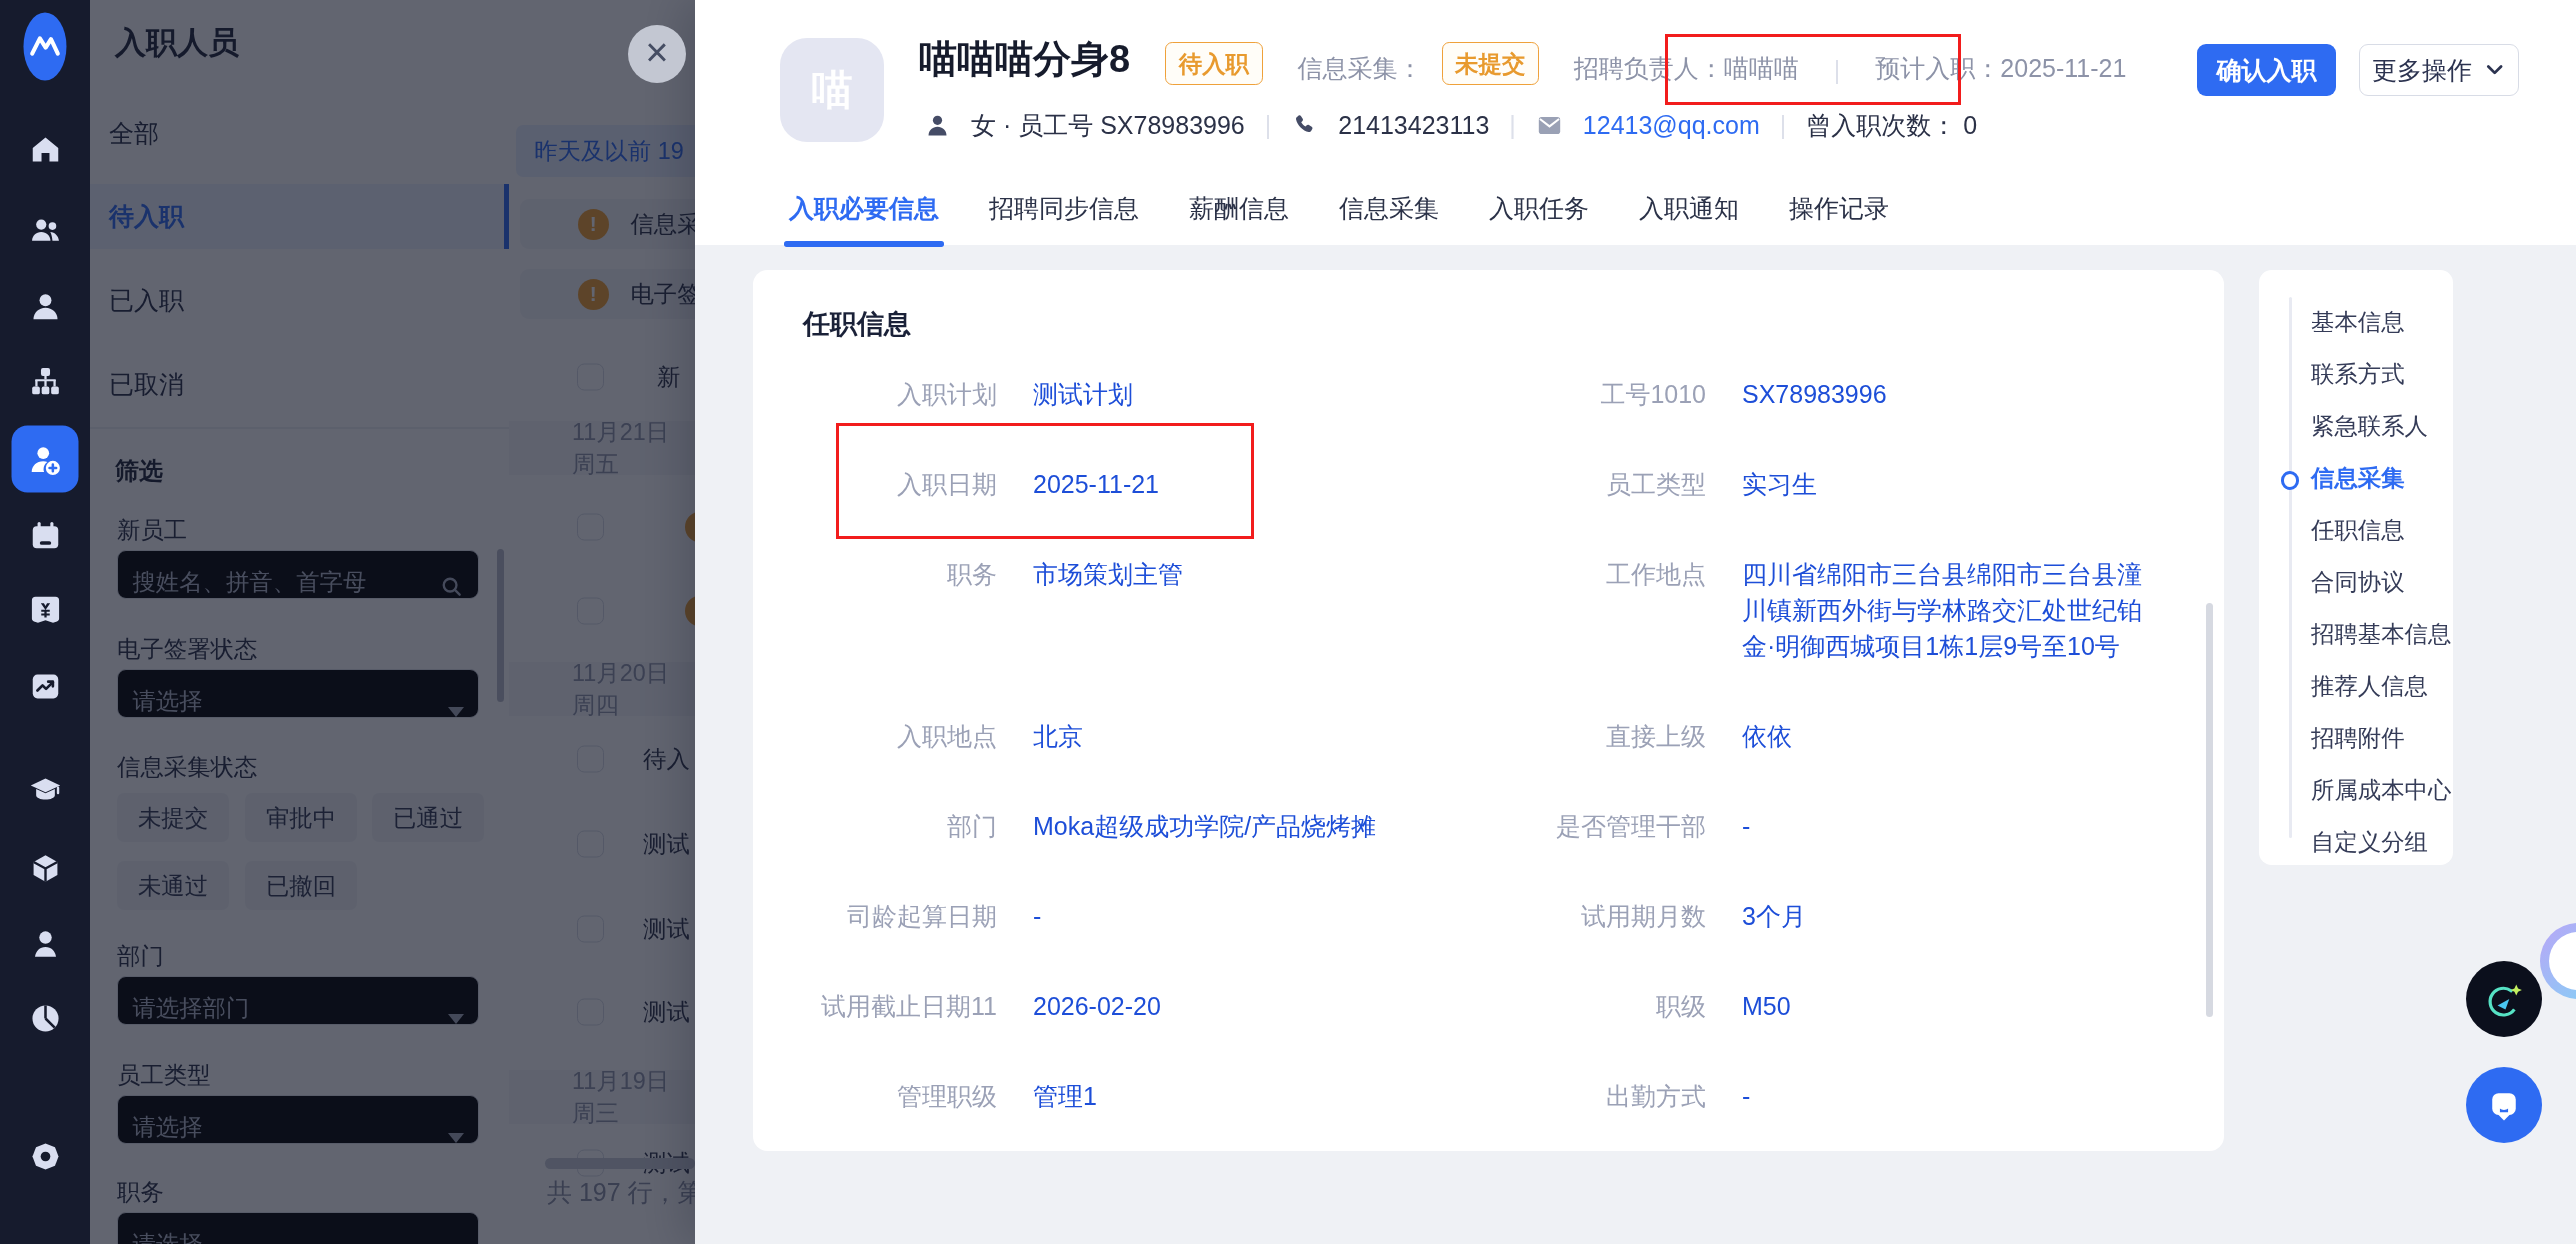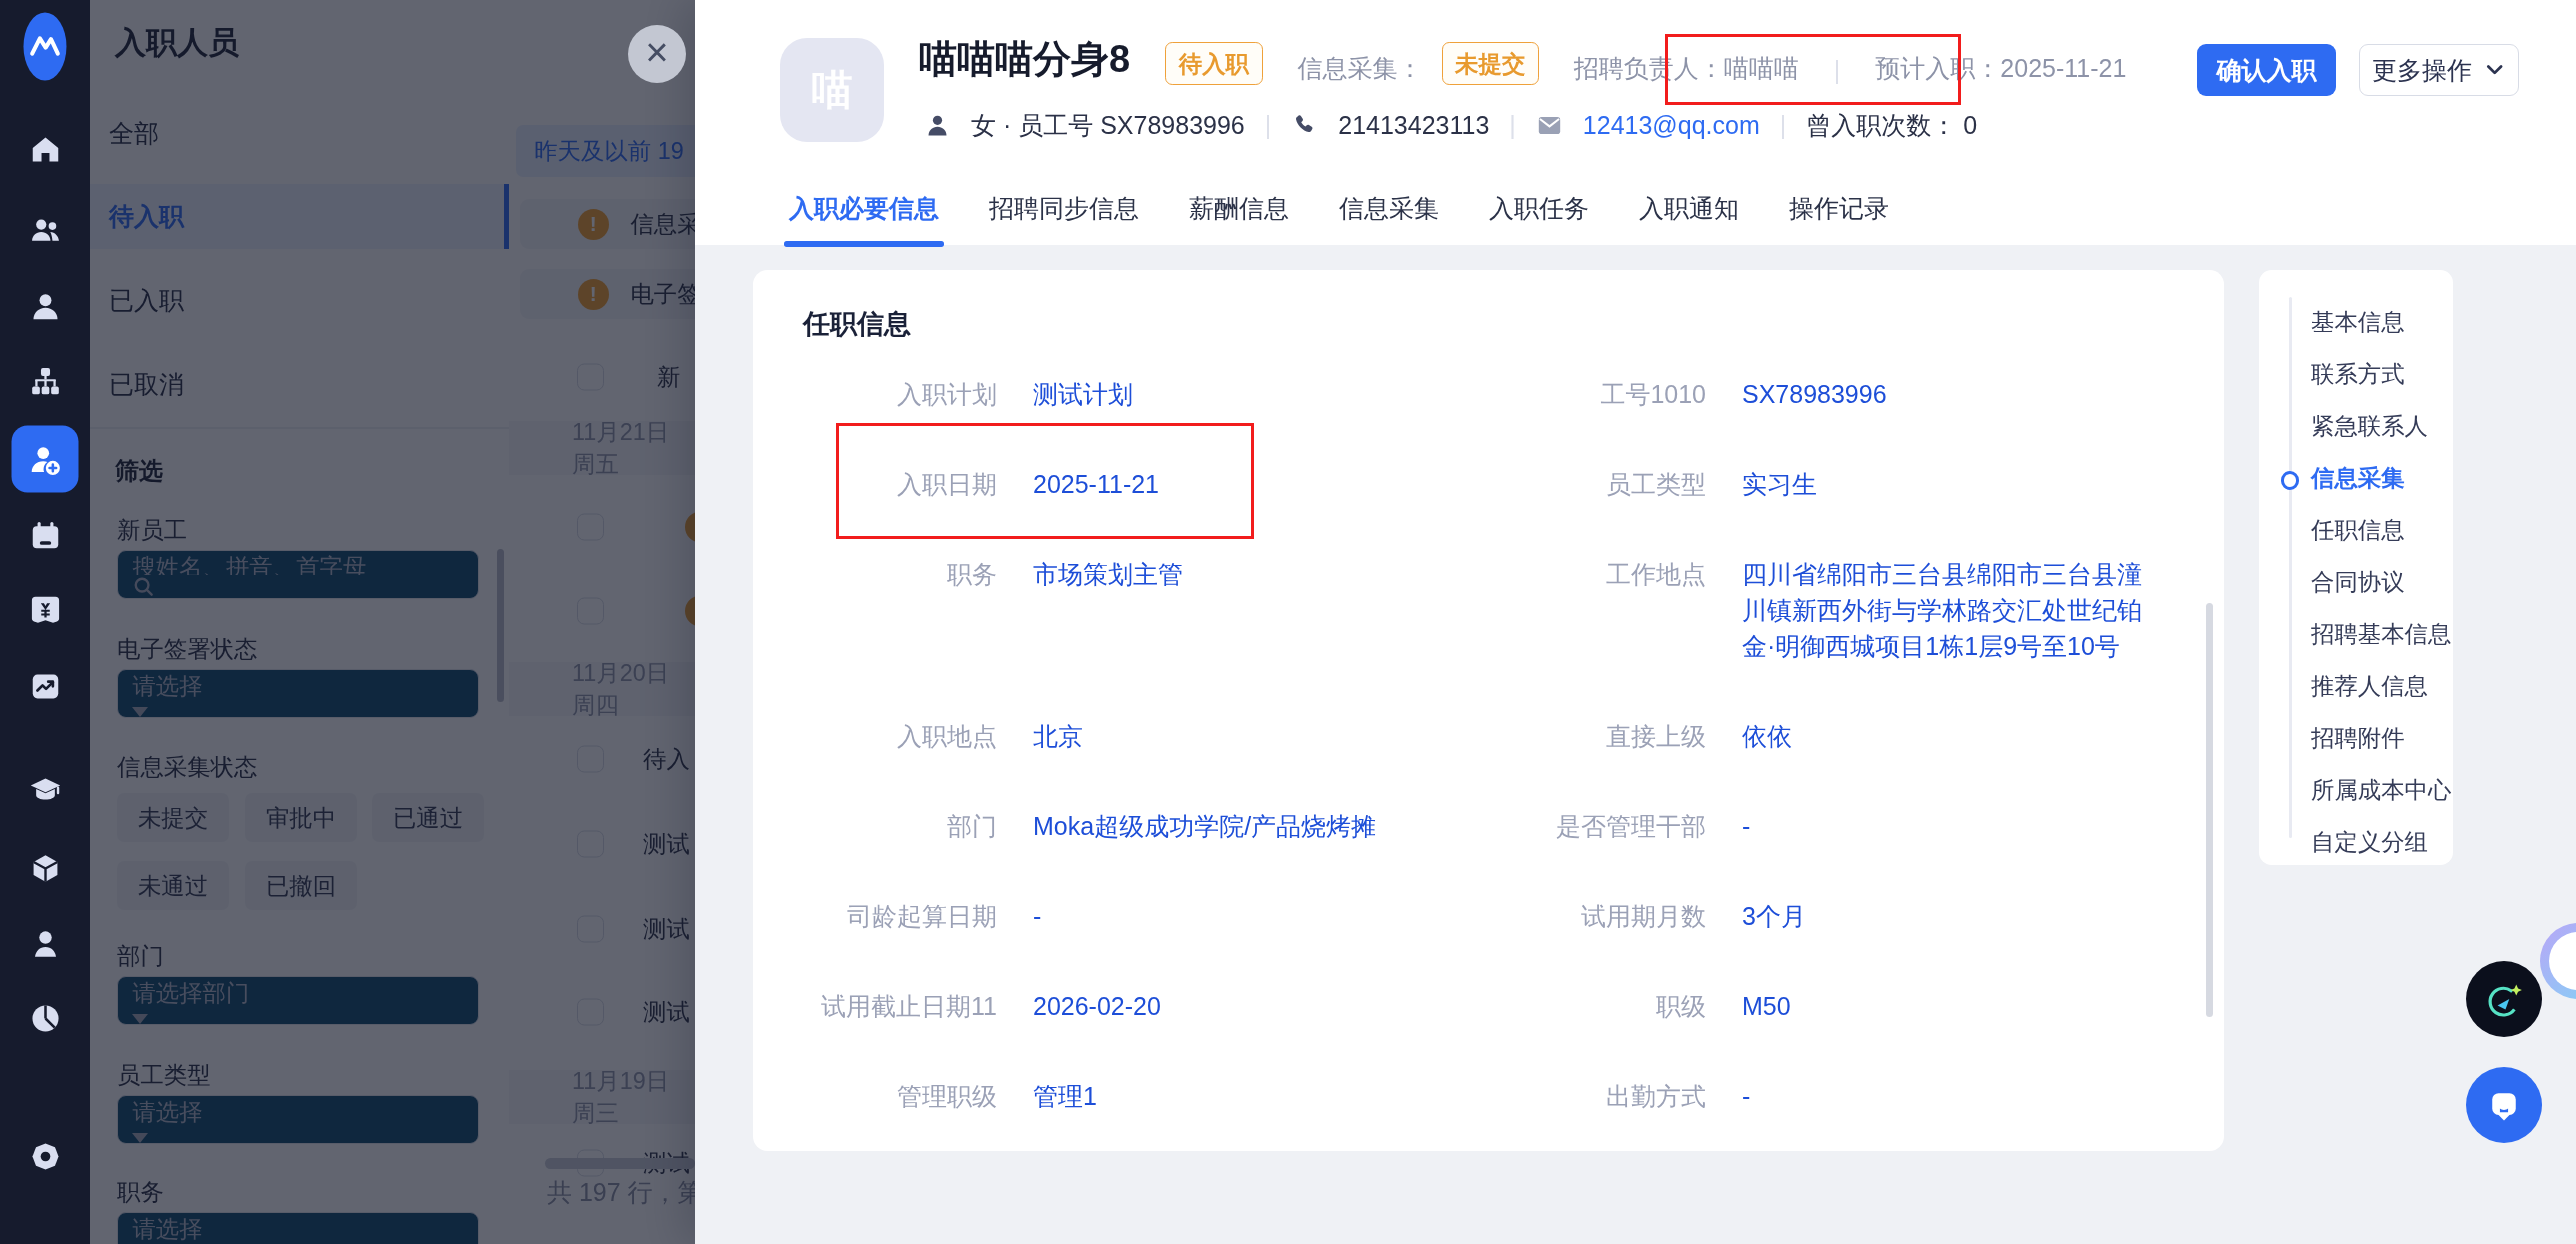--- a/index.html
+++ b/index.html
@@ -18,21 +18,21 @@
   .fpanel{position:absolute;left:90px;top:0;width:419px;height:1245px;background:#fff;z-index:20;overflow:hidden;}
   .fpanel-title{position:absolute;left:25px;top:21.6px;font-size:31px;font-weight:700;color:#1f2539;}
   .fnav{position:absolute;left:0;width:100%;height:65px;display:flex;align-items:center;padding-left:19px;box-sizing:border-box;
         font-size:25px;color:#262d45;cursor:pointer;}
   .fnav.active{background:#eef4ff;color:#2e6bf2;font-weight:600;}
   .fnav.active .nav-indicator{position:absolute;right:0;top:0;width:5.4px;height:65px;background:#2e6bf2;}
   .fdivider{position:absolute;left:0;top:427px;width:100%;height:1.8px;background:#eef0f4;}
   .fsection{position:absolute;left:25px;font-size:24px;font-weight:700;color:#1c2236;}
   .flab{position:absolute;left:27px;font-size:23.4px;font-weight:500;color:#2a3147;}
   .finput{position:absolute;left:27px;width:362px;height:49px;border:1.8px solid #e0e3eb;border-radius:9px;
-          box-sizing:border-box;display:flex;align-items:flex-start;padding:0 14.4px;font-size:23.4px;color:#b3b9c9;background:#0c4a6e;flex-direction:column;}
+          box-sizing:border-box;display:flex;align-items:flex-end;padding:0 14.4px;font-size:23.4px;color:#b3b9c9;background:#000000;}
   .finput .ph{flex:1;overflow:hidden;white-space:nowrap;}
   .sel-caret{width:0;height:0;border-left:8px solid transparent;border-right:8px solid transparent;border-top:10px solid #a7adbd;}
   .chip{position:absolute;width:112px;height:49px;border-radius:7.2px;background:#f3f4f7;color:#333a52;
         font-size:23.4px;display:flex;align-items:center;justify-content:center;}
   .fscroll{position:absolute;left:407px;top:549px;width:7.2px;height:153px;border-radius:3.6px;background:#b9bdc9;}
 
   
   .lpanel{position:absolute;left:509px;top:0;width:186px;height:1245px;background:#fff;z-index:20;overflow:hidden;}
   .pinned-row{position:absolute;left:7.2px;top:125px;width:234px;height:52px;background:#e8f0ff;border-radius:7.2px;
               color:#2e6bf2;font-size:23.4px;font-weight:500;display:flex;align-items:center;padding-left:18px;box-sizing:border-box;}

